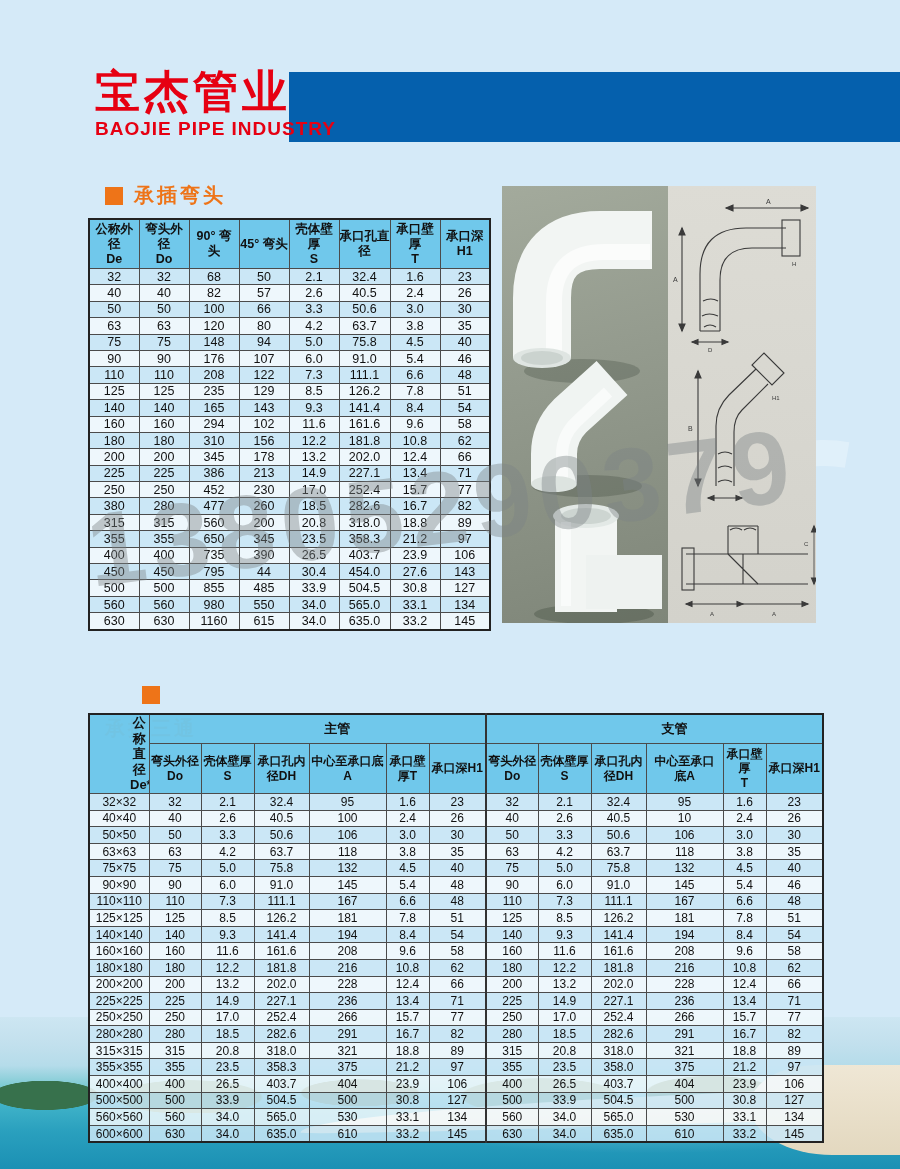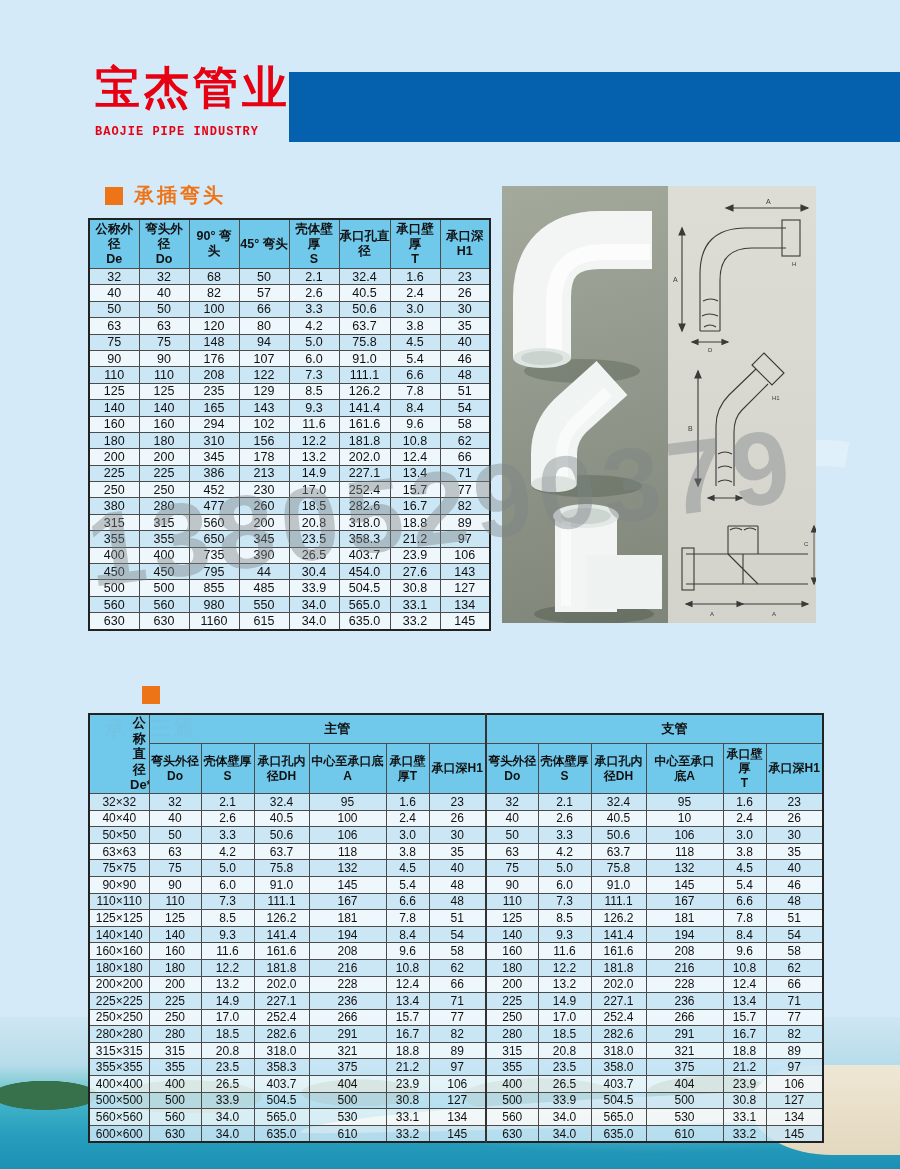--- a/index.html
+++ b/index.html
@@ -3,23 +3,23 @@
 <meta charset="utf-8">
 <style>
   html,body{margin:0;padding:0;}
   body{
     width:900px;height:1169px;position:relative;overflow:hidden;
     background:#d5eaf8;
     font-family:"Liberation Sans","DejaVu Sans",sans-serif;
     color:#111;
   }
   
-  .logo{position:absolute;left:95px;top:68px;z-index:2;font-family:Liberation Mono, monospace;}
+  .logo{position:absolute;left:95px;top:68px;z-index:2;}
   .logo-cn{font-size:45px;font-weight:900;color:#e60012;letter-spacing:4px;line-height:1.05;}
-  .logo-en{font-size:12px;font-weight:bold;color:#e60012;letter-spacing:1px;margin-top:10px;}
+  .logo-en{font-size:19px;font-weight:bold;color:#e60012;letter-spacing:1px;margin-top:3px;}
   .top-bar{position:absolute;left:289px;top:72px;width:611px;height:70px;background:#0560ad;z-index:1;}
 
   
   .bg-wave{position:absolute;right:-70px;top:440px;width:240px;height:240px;border-radius:50%;
     border:26px solid transparent;border-top-color:rgba(255,255,255,0.28);
     transform:rotate(-35deg);z-index:0;}
 
   
   .section-title{position:absolute;display:flex;align-items:center;gap:11px;z-index:2;padding-left:17px;}
   #sec1{left:88px;top:182px;}

